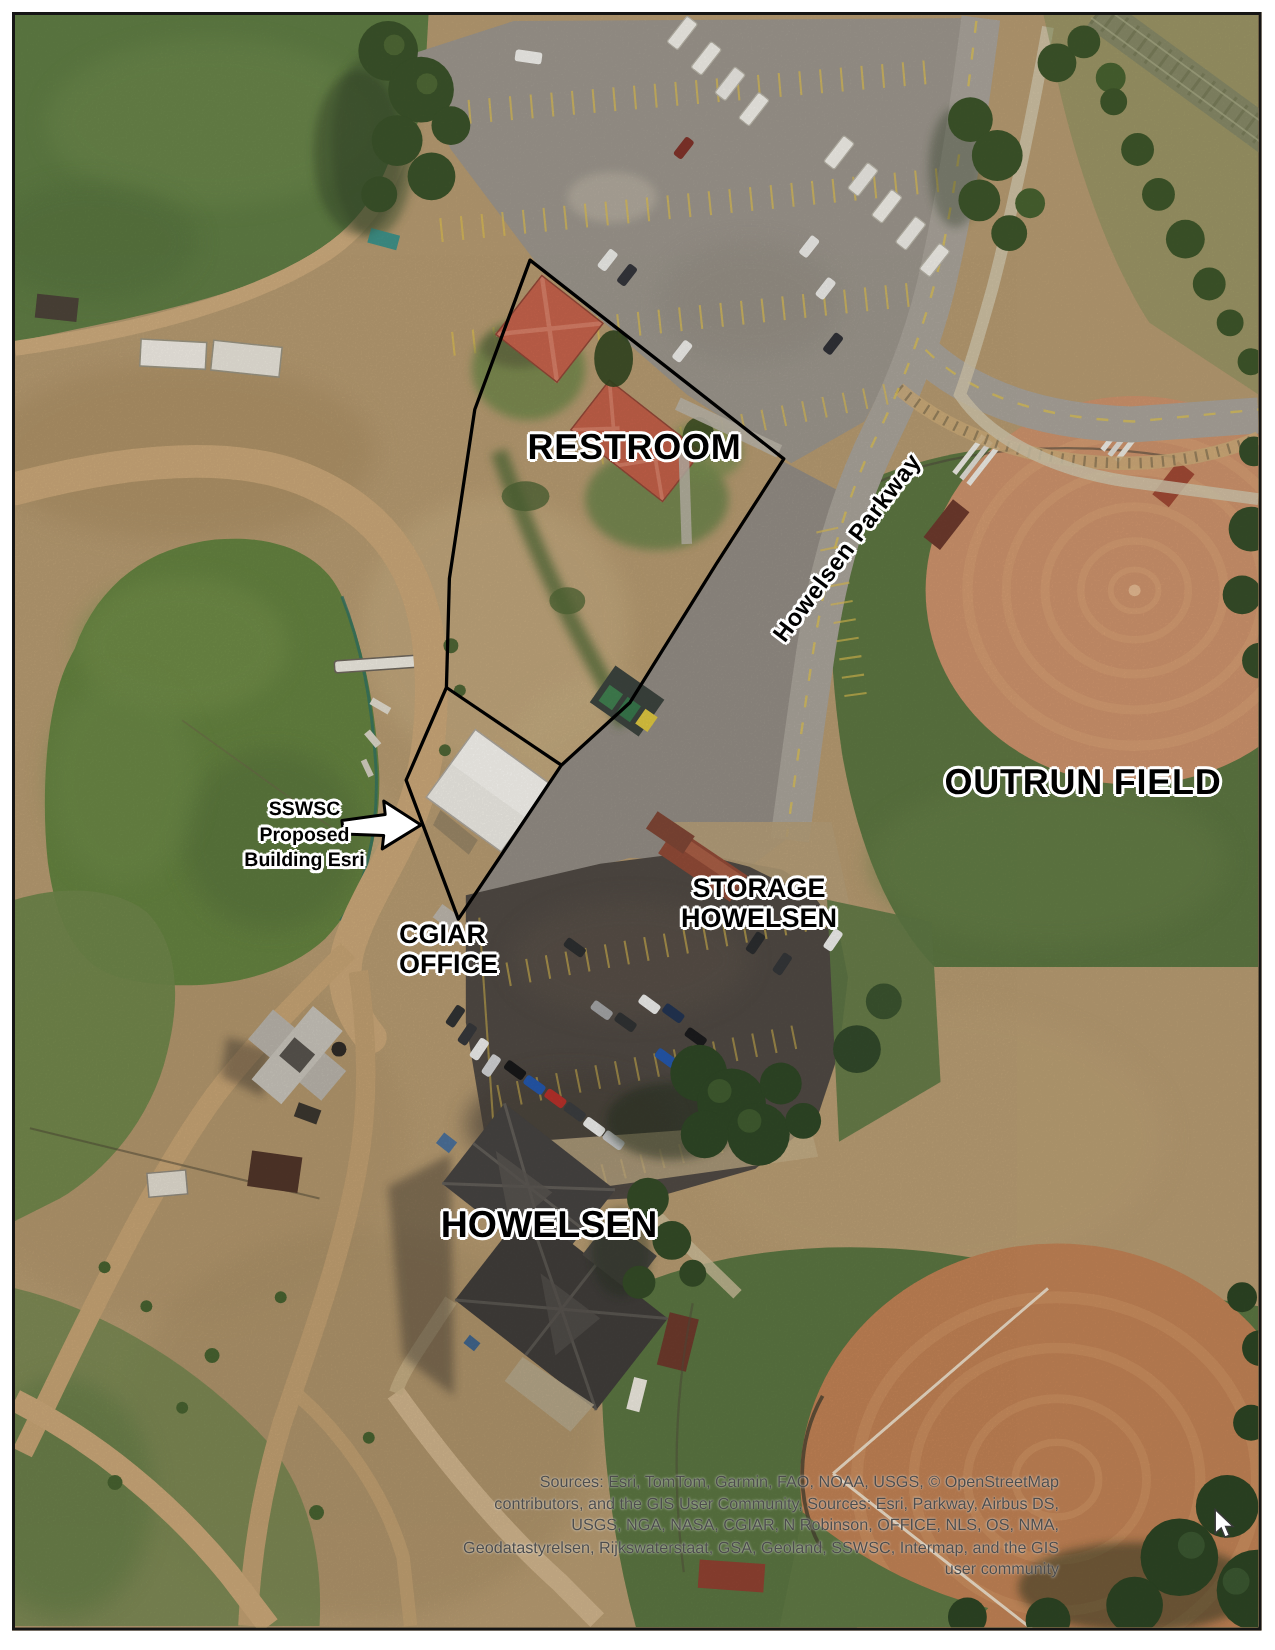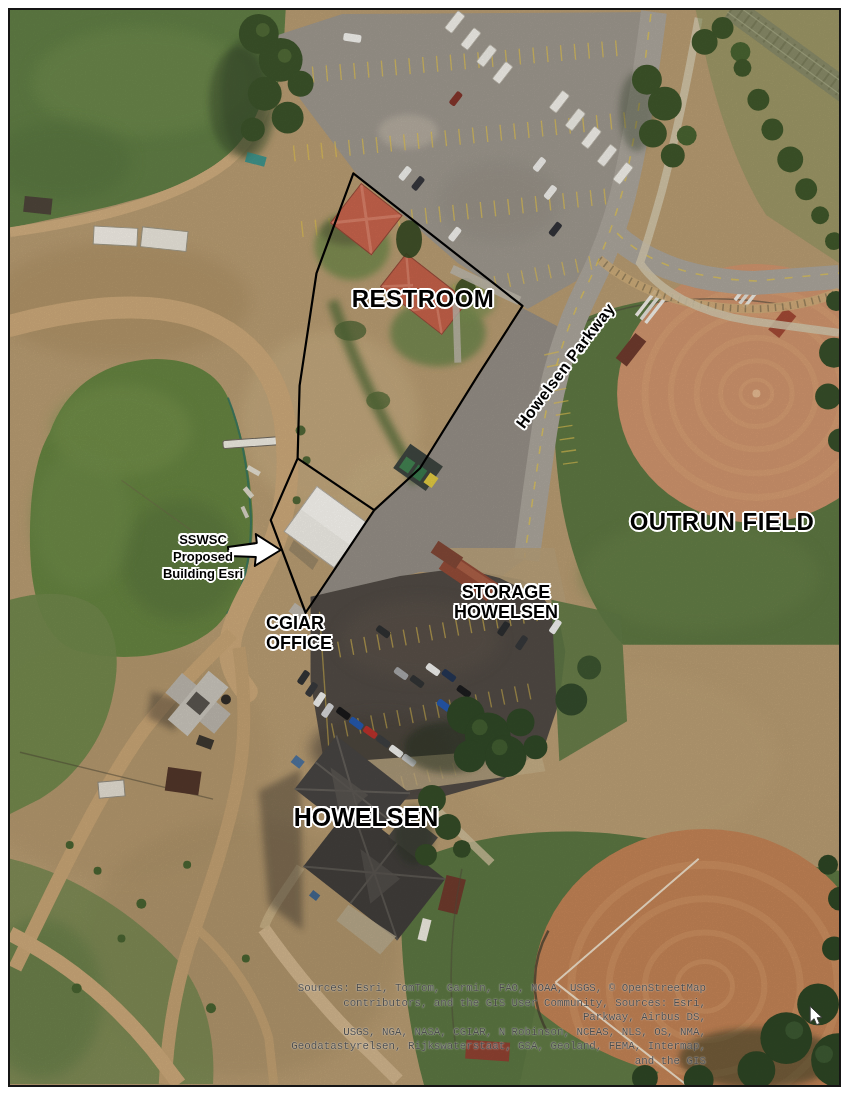--- a/index.html
+++ b/index.html
@@ -14,21 +14,21 @@
        text-shadow:-2px 0 0 #fff,2px 0 0 #fff,0 -2px 0 #fff,0 2px 0 #fff,
        -1.4px -1.4px 0 #fff,1.4px -1.4px 0 #fff,-1.4px 1.4px 0 #fff,1.4px 1.4px 0 #fff,0 0 2px #fff;}
   .lbl-big{font-size:24px;letter-spacing:.5px;}
   .lbl-lodge{font-size:25px;text-align:right;}
   .lbl-parkway{font-size:16px;transform:translate(-50%,-50%) rotate(-53deg);letter-spacing:.5px;}
   .lbl-small{font-size:13px;line-height:1.3;}
   .lbl-tiny{font-size:18px;line-height:1.12;}
   .lbl-left{text-align:left;transform:translate(0,-50%);}
   .attribution{position:absolute;right:38px;top:981px;width:420px;text-align:right;
        color:#4d4d4d;font-size:10.8px;line-height:14.6px;font-weight:400;
-       text-shadow:0 0 2px rgba(255,255,255,.55),0 0 1px rgba(255,255,255,.5);font-family:Liberation Mono, monospace;}
+       text-shadow:0 0 2px rgba(255,255,255,.55),0 0 1px rgba(255,255,255,.5);}
 </style>
 </head>
 <body>
 
 <div class="map-frame">
 <svg class="map-art" viewBox="8 8 833 1079" preserveAspectRatio="none">
   <defs>
     <filter id="soft" x="-40%" y="-40%" width="180%" height="180%">
           <feGaussianBlur stdDeviation="7"></feGaussianBlur>
         </filter>
@@ -418,16 +418,17 @@
   </div>
 
   <div class="lbl lbl-tiny" style="left:506px;top:602px;">
     <div>STORAGE</div>
     <div>HOWELSEN</div>
   </div>
 
   <div class="attribution">
     <div>Sources: Esri, TomTom, Garmin, FAO, NOAA, USGS, © OpenStreetMap</div>
     <div>contributors, and the GIS User Community, Sources: Esri, Parkway, Airbus DS,</div>
-    <div>USGS, NGA, NASA, CGIAR, N Robinson, NCEAS, NLS, OS, NMA,</div>
-    <div>Geodatastyrelsen, Rijkswaterstaat, GSA, Geoland, FEMA, Intermap, and the GIS</div>
+    <div>USGS, NGA, NASA, CGIAR, N Robinson, OFFICE, NLS, OS, NMA,</div>
+    <div>Geodatastyrelsen, Rijkswaterstaat, GSA, Geoland, SSWSC, Intermap, and the GIS</div>
+    <div>user community</div>
   </div>
 </div>
 
 </body></html>

